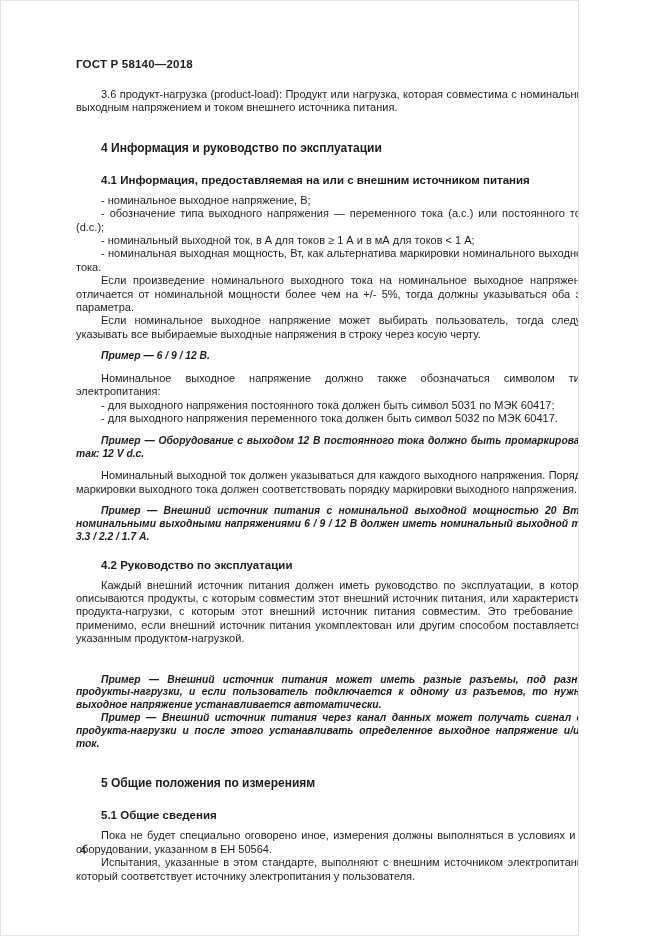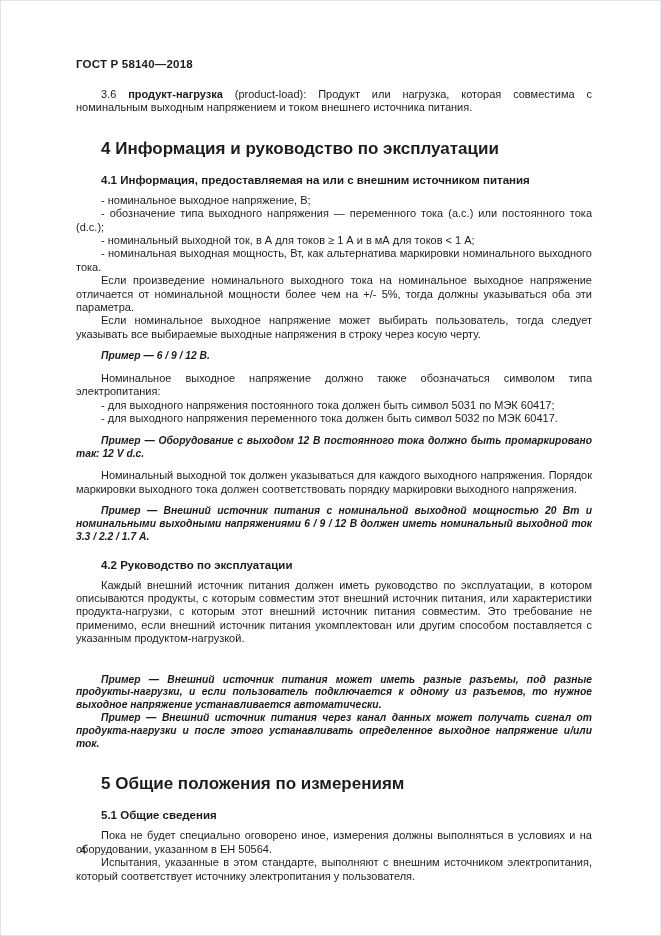--- a/index.html
+++ b/index.html
@@ -2,21 +2,21 @@
 <html lang="ru"><head>
 <meta charset="utf-8">
 <style>
   html, body {
     margin: 0;
     padding: 0;
     background: #ffffff;
   }
   .sheet {
     position: relative;
-    width: 661px;
+    width: 579px;
     height: 936px;
     background: #ffffff;
     box-sizing: border-box;
     border: 1px solid #e3e3e3;
     font-family: "Liberation Sans", "DejaVu Sans", sans-serif;
     color: #1c1c1c;
     overflow: hidden;
   }
   .doc-header {
     position: absolute;
@@ -34,24 +34,24 @@
     width: 516px;
   }
   .p, .li {
     margin: 0;
     font-size: 11px;
     line-height: 13.4px;
     text-align: justify;
     text-indent: 25px;
     hyphens: auto;
   }
-  .b { font-weight: bold; }
+  .b { font-weight: normal; }
   .h1 {
     margin: 25px 0 16px 0;
-    font-size: 17px;
+    font-size: 12px;
     line-height: 17px;
     font-weight: bold;
     text-indent: 25px;
   }
   .h2 {
     margin: 14px 0 7px 0;
     font-size: 11.5px;
     line-height: 14px;
     font-weight: bold;
     text-indent: 25px;

